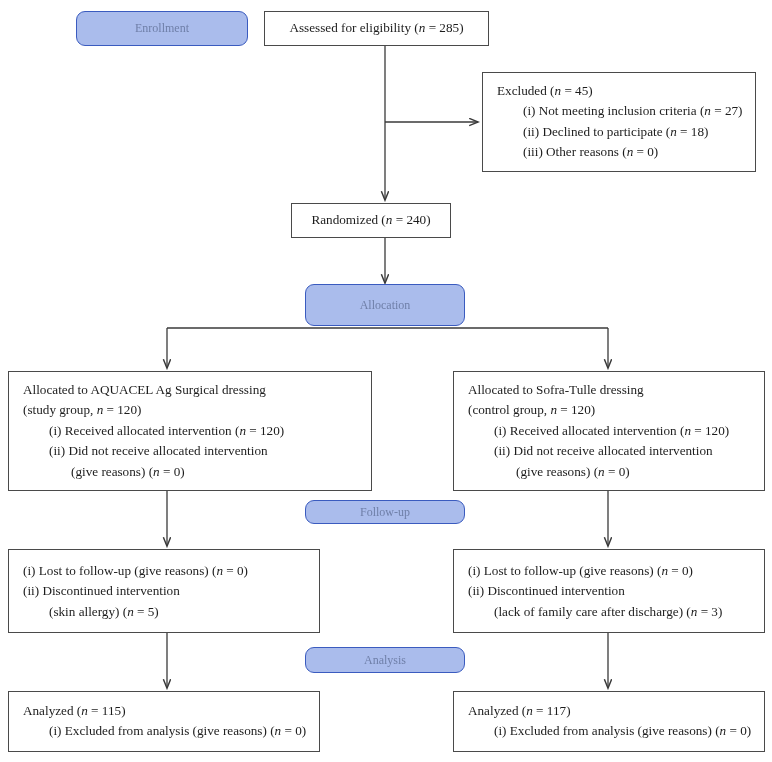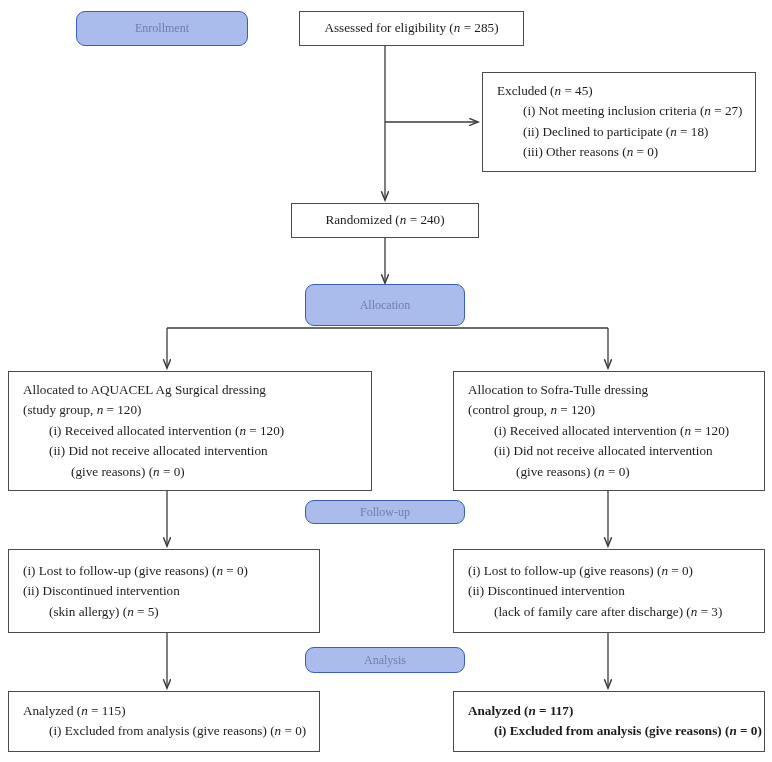--- a/index.html
+++ b/index.html
@@ -104,54 +104,54 @@
   </div>
 
   <div class="stage" style="left:305px; top:500px; width:160px; height:24px;">
     <span>Follow-up</span>
   </div>
 
   <div class="stage" style="left:305px; top:647px; width:160px; height:26px;">
     <span>Analysis</span>
   </div>
 
-  <div class="node centered" style="left:264px; top:11px; width:225px; height:35px;margin-left:35px;">
+  <div class="node centered" style="left:264px; top:11px; width:225px; height:35px;">
     <div class="pad">
       <div class="line">Assessed for eligibility (<span class="it">n</span> = 285)</div>
     </div>
   </div>
 
   <div class="node" style="left:482px; top:72px; width:274px; height:100px;">
     <div class="pad">
       <div class="line">Excluded (<span class="it">n</span> = 45)</div>
       <div class="line ind1">(i) Not meeting inclusion criteria (<span class="it">n</span> = 27)</div>
       <div class="line ind1">(ii) Declined to participate (<span class="it">n</span> = 18)</div>
       <div class="line ind1">(iii) Other reasons (<span class="it">n</span> = 0)</div>
     </div>
   </div>
 
-  <div class="node centered" style="left:291px; top:203px; width:188px; height:35px;">
+  <div class="node centered" style="left:291px; top:203px; width:160px; height:35px;">
     <div class="pad">
       <div class="line">Randomized (<span class="it">n</span> = 240)</div>
     </div>
   </div>
 
   <div class="node" style="left:8px; top:371px; width:364px; height:120px;">
     <div class="pad">
       <div class="line">Allocated to AQUACEL Ag Surgical dressing</div>
       <div class="line">(study group, <span class="it">n</span> = 120)</div>
       <div class="line ind1">(i) Received allocated intervention (<span class="it">n</span> = 120)</div>
       <div class="line ind1">(ii) Did not receive allocated intervention</div>
       <div class="line ind2">(give reasons) (<span class="it">n</span> = 0)</div>
     </div>
   </div>
 
   <div class="node" style="left:453px; top:371px; width:312px; height:120px;">
     <div class="pad">
-      <div class="line">Allocation to Sofra-Tulle dressing</div>
+      <div class="line">Allocated to Sofra-Tulle dressing</div>
       <div class="line">(control group, <span class="it">n</span> = 120)</div>
       <div class="line ind1">(i) Received allocated intervention (<span class="it">n</span> = 120)</div>
       <div class="line ind1">(ii) Did not receive allocated intervention</div>
       <div class="line ind2">(give reasons) (<span class="it">n</span> = 0)</div>
     </div>
   </div>
 
   <div class="node" style="left:8px; top:549px; width:312px; height:84px;">
     <div class="pad" style="padding-top:11px;">
       <div class="line">(i) Lost to follow-up (give reasons) (<span class="it">n</span> = 0)</div>
@@ -169,19 +169,19 @@
   </div>
 
   <div class="node" style="left:8px; top:691px; width:312px; height:61px;">
     <div class="pad" style="padding-top:9px;">
       <div class="line">Analyzed (<span class="it">n</span> = 115)</div>
       <div class="line ind1">(i) Excluded from analysis (give reasons) (<span class="it">n</span> = 0)</div>
     </div>
   </div>
 
   <div class="node" style="left:453px; top:691px; width:312px; height:61px;">
-    <div class="pad" style="padding-top:9px;font-weight:bold;">
+    <div class="pad" style="padding-top:9px;">
       <div class="line">Analyzed (<span class="it">n</span> = 117)</div>
       <div class="line ind1">(i) Excluded from analysis (give reasons) (<span class="it">n</span> = 0)</div>
     </div>
   </div>
 
 </div>
 
 </body></html>

